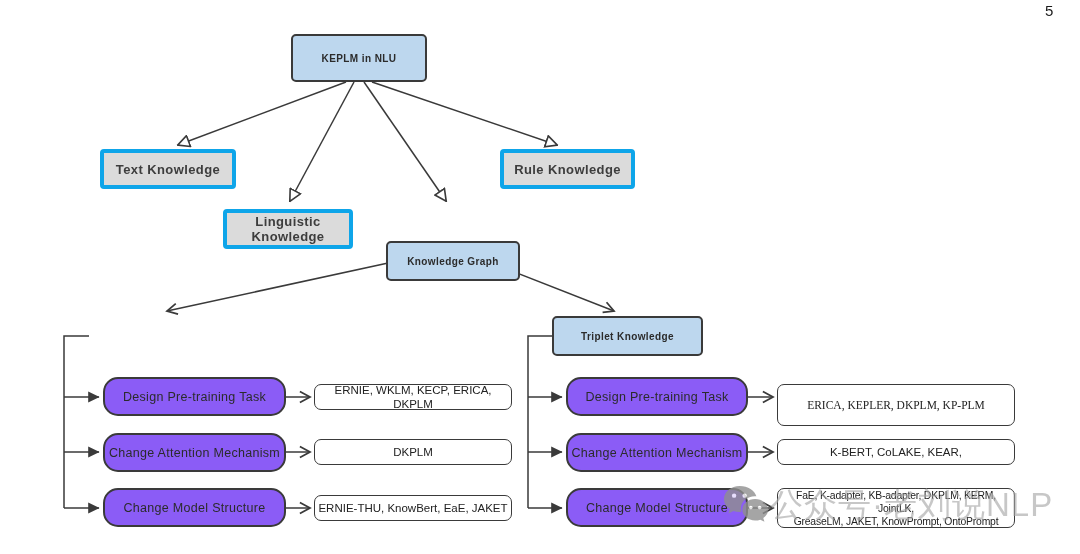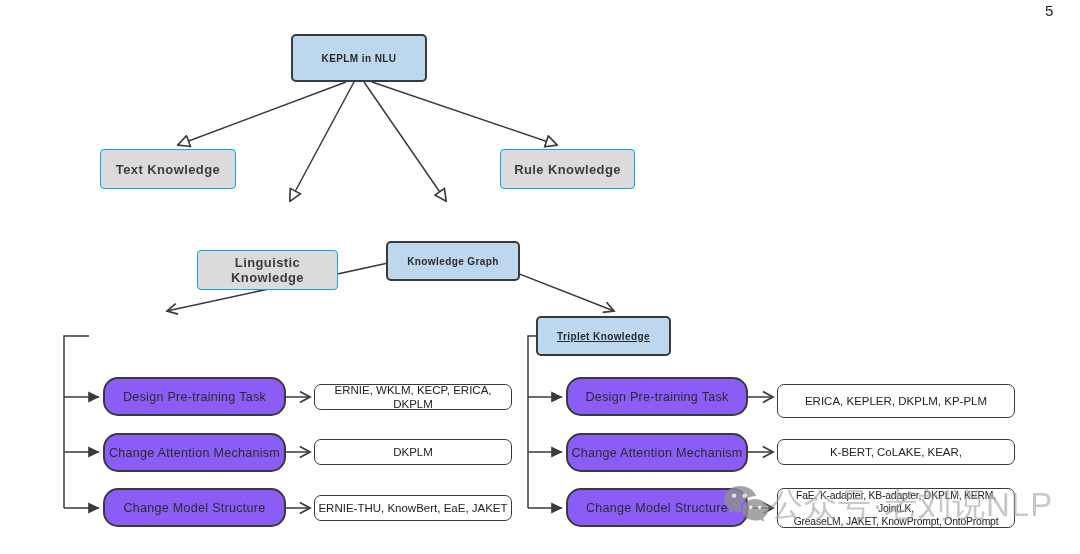--- a/index.html
+++ b/index.html
@@ -20,21 +20,21 @@
     color:#2b2b2b;
   }
   .node-blue{
     background:var(--node-blue,#BDD7EE);
     border:2px solid var(--border-dark,#3A3A3A);
     border-radius:5px;
     font-weight:bold;font-size:10px;letter-spacing:.4px;
   }
   .node-gray{
     background:var(--node-gray,#DBDBDB);
-    border:1px solid #0ea5e9;
+    border:4px solid #0ea5e9;
     border-radius:4px;
     font-weight:bold;font-size:13px;letter-spacing:.4px;
     color:#3d3d3d;
   }
   .node-category{
     background:#8b5cf6;
     border:2px solid var(--border-dark,#3A3A3A);
     border-radius:15px;
     font-weight:normal;font-size:12.5px;letter-spacing:.3px;
   }
@@ -111,38 +111,38 @@
       <line x1="748" y1="452" x2="773" y2="452" marker-end="url(#m-vee)"></line>
       <line x1="748" y1="508" x2="773" y2="508" marker-end="url(#m-vee)"></line>
     </g>
   </svg>
 
   <div class="page-number">5</div>
 
   <div class="node node-blue" style="left:291px;top:34px;width:136px;height:48px;">KEPLM in NLU</div>
 
   <div class="node node-gray" style="left:100px;top:149px;width:136px;height:40px;">Text Knowledge</div>
-  <div class="node node-gray" style="left:197px;top:209px;width:141px;height:40px;margin-top:41px;">Linguistic Knowledge</div>
+  <div class="node node-gray" style="left:223px;top:209px;width:130px;height:40px;">Linguistic Knowledge</div>
   <div class="node node-blue" style="left:386px;top:210px;width:134px;height:40px;margin-top:31px;">Knowledge Graph</div>
   <div class="node node-gray" style="left:500px;top:149px;width:135px;height:40px;">Rule Knowledge</div>
 
 
   <div class="node node-category" style="left:103px;top:377px;width:183px;height:39px;">Design Pre-training Task</div>
   <div class="node node-result" style="left:314px;top:384px;width:198px;height:26px;">ERNIE, WKLM, KECP, ERICA, DKPLM</div>
 
   <div class="node node-category" style="left:103px;top:433px;width:183px;height:39px;">Change Attention Mechanism</div>
   <div class="node node-result" style="left:314px;top:439px;width:198px;height:26px;">DKPLM</div>
 
   <div class="node node-category" style="left:103px;top:488px;width:183px;height:39px;">Change Model Structure</div>
   <div class="node node-result" style="left:314px;top:495px;width:198px;height:26px;">ERNIE-THU, KnowBert, EaE, JAKET</div>
 
-  <div class="node node-blue" style="left:536px;top:316px;width:135px;height:40px;text-decoration:underline;">Triplet Knowledge</div>
+  <div class="node node-blue" style="left:552px;top:316px;width:151px;height:40px;">Triplet Knowledge</div>
 
   <div class="node node-category" style="left:566px;top:377px;width:182px;height:39px;">Design Pre-training Task</div>
-  <div class="node node-result" style="left:777px;top:384px;width:238px;height:34px;">ERICA, KEPLER, DKPLM, KP-PLM</div>
+  <div class="node node-result" style="left:777px;top:384px;width:238px;height:42px;font-family:Liberation Serif, serif;">ERICA, KEPLER, DKPLM, KP-PLM</div>
 
   <div class="node node-category" style="left:566px;top:433px;width:182px;height:39px;">Change Attention Mechanism</div>
   <div class="node node-result" style="left:777px;top:439px;width:238px;height:26px;">K-BERT, CoLAKE, KEAR,</div>
 
   <div class="node node-category" style="left:566px;top:488px;width:182px;height:39px;">Change Model Structure</div>
   <div class="node node-result small" style="left:777px;top:488px;width:238px;height:40px;">FaE, K-adapter, KB-adapter, DKPLM, KERM, JointLK,
 GreaseLM, JAKET, KnowPrompt, OntoPrompt</div>
 
   <div class="watermark">
     <svg class="watermark-icon" viewBox="0 0 48 46">

